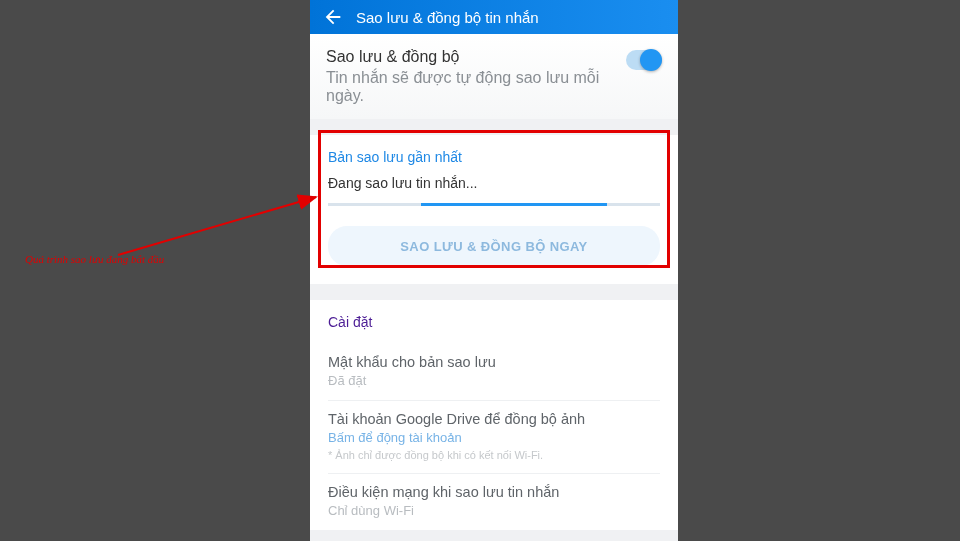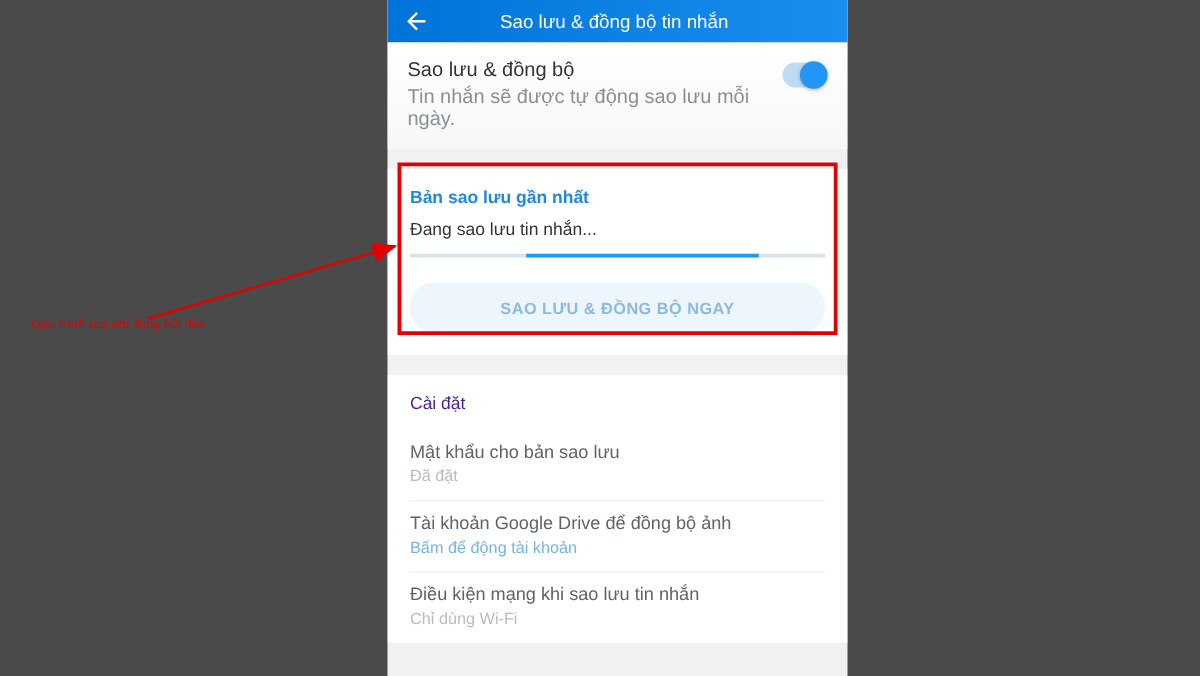--- a/index.html
+++ b/index.html
@@ -1,31 +1,31 @@
 <!DOCTYPE html>
 <html><head>
 <meta charset="utf-8">
 <style>
   * { box-sizing: border-box; margin: 0; padding: 0; }
   body { width: 960px; height: 541px; background: #4a4a4a; font-family: -apple-system, Helvetica, Arial, sans-serif; position: relative; overflow: hidden; }
   .phone { position: absolute; left: 310px; top: 0; width: 368px; height: 541px; background: #f0f1f3; overflow: hidden; }
-  .appbar { height: 34px; background: linear-gradient(90deg,#0073d8,#1a8ef0); display: flex; align-items: center; padding: 0 12px; color: #fff; gap: 44px; }
+  .appbar { height: 34px; background: linear-gradient(90deg,#0073d8,#1a8ef0); display: flex; align-items: center; padding: 0 12px; color: #fff; }
   .back-icon { width: 20px; height: 20px; margin-right: 14px; display:flex;align-items:center;justify-content:center; }
   .back-icon svg { stroke:#fff; stroke-width:2.2; fill:none; }
   .appbar-title { font-size: 15px; font-weight: 500; }
   .card { background: #fff; }
   .card-sync { padding: 14px 16px 14px 16px; display:flex; justify-content:flex-start; align-items:flex-start; background: linear-gradient(#fff,#f6f7f8); }
   .sync-text { }
   .sync-title { font-size: 16px; color:#333; font-weight:500; margin-bottom:3px; }
   .sync-sub { font-size: 16px; color:#8a8f94; }
   .switch { width:36px; height:20px; margin-top:2px; border-radius:10px; background:#bcdcf4; position:relative; flex-shrink:0; }
   .switch-knob { position:absolute; right:0; top:-1px; width:22px; height:22px; border-radius:50%; background:#2196f3; box-shadow:0 1px 3px rgba(0,0,0,.3); }
   .gap { height:16px; }
   .card-recent { padding: 14px 18px 18px 18px; background:#fff; }
-  .recent-title { color:#1e88e5; font-weight:700; font-size:14px; margin-bottom:10px; }
+  .recent-title { color:#1e88e5; font-weight:400; font-size:14px; margin-bottom:10px; }
   .recent-status { font-size:14px; color:#333; margin-bottom:12px; }
   .progress { height:3px; width:100%; background:#d9e3ec; position:relative; margin-bottom:20px; }
   .progress-fill { position:absolute; left:28%; width:56%; height:100%; background:#2196f3; }
   .sync-btn { width:100%; height:40px; border-radius:19px; background:#eef6fd; color:#8db9de; font-size:13px; font-weight:600; letter-spacing:.4px; display:flex; align-items:center; justify-content:center; }
   .card-settings { padding: 14px 18px 0 18px; background:#fff; }
   .settings-title { color:#4c1d95; font-weight:500; font-size:14px; margin-bottom:14px; }
   .setting-item { padding: 10px 0 12px 0; border-bottom:1px solid #eef0f2; }
   .setting-item:last-child { border-bottom:none; }
   .setting-label { font-size:14.5px; color:#5f6469; margin-bottom:3px; }
   .setting-value { font-size:13px; color:#b8bcc0; }
@@ -75,20 +75,21 @@
     <div class="settings-title">Cài đặt</div>
 
     <div class="setting-item">
       <div class="setting-label">Mật khẩu cho bản sao lưu</div>
       <div class="setting-value">Đã đặt</div>
     </div>
 
     <div class="setting-item">
       <div class="setting-label">Tài khoản Google Drive để đồng bộ ảnh</div>
       <div class="setting-value link">Bấm để động tài khoản</div>
+      <div class="setting-note">* Ảnh chỉ được đồng bộ khi có kết nối Wi-Fi.</div>
     </div>
 
     <div class="setting-item">
       <div class="setting-label">Điều kiện mạng khi sao lưu tin nhắn</div>
       <div class="setting-value">Chỉ dùng Wi-Fi</div>
     </div>
   </div>
 </div>
 
 <div class="highlight-box" style="left:318px; top:130px; width:352px; height:138px;"></div>

